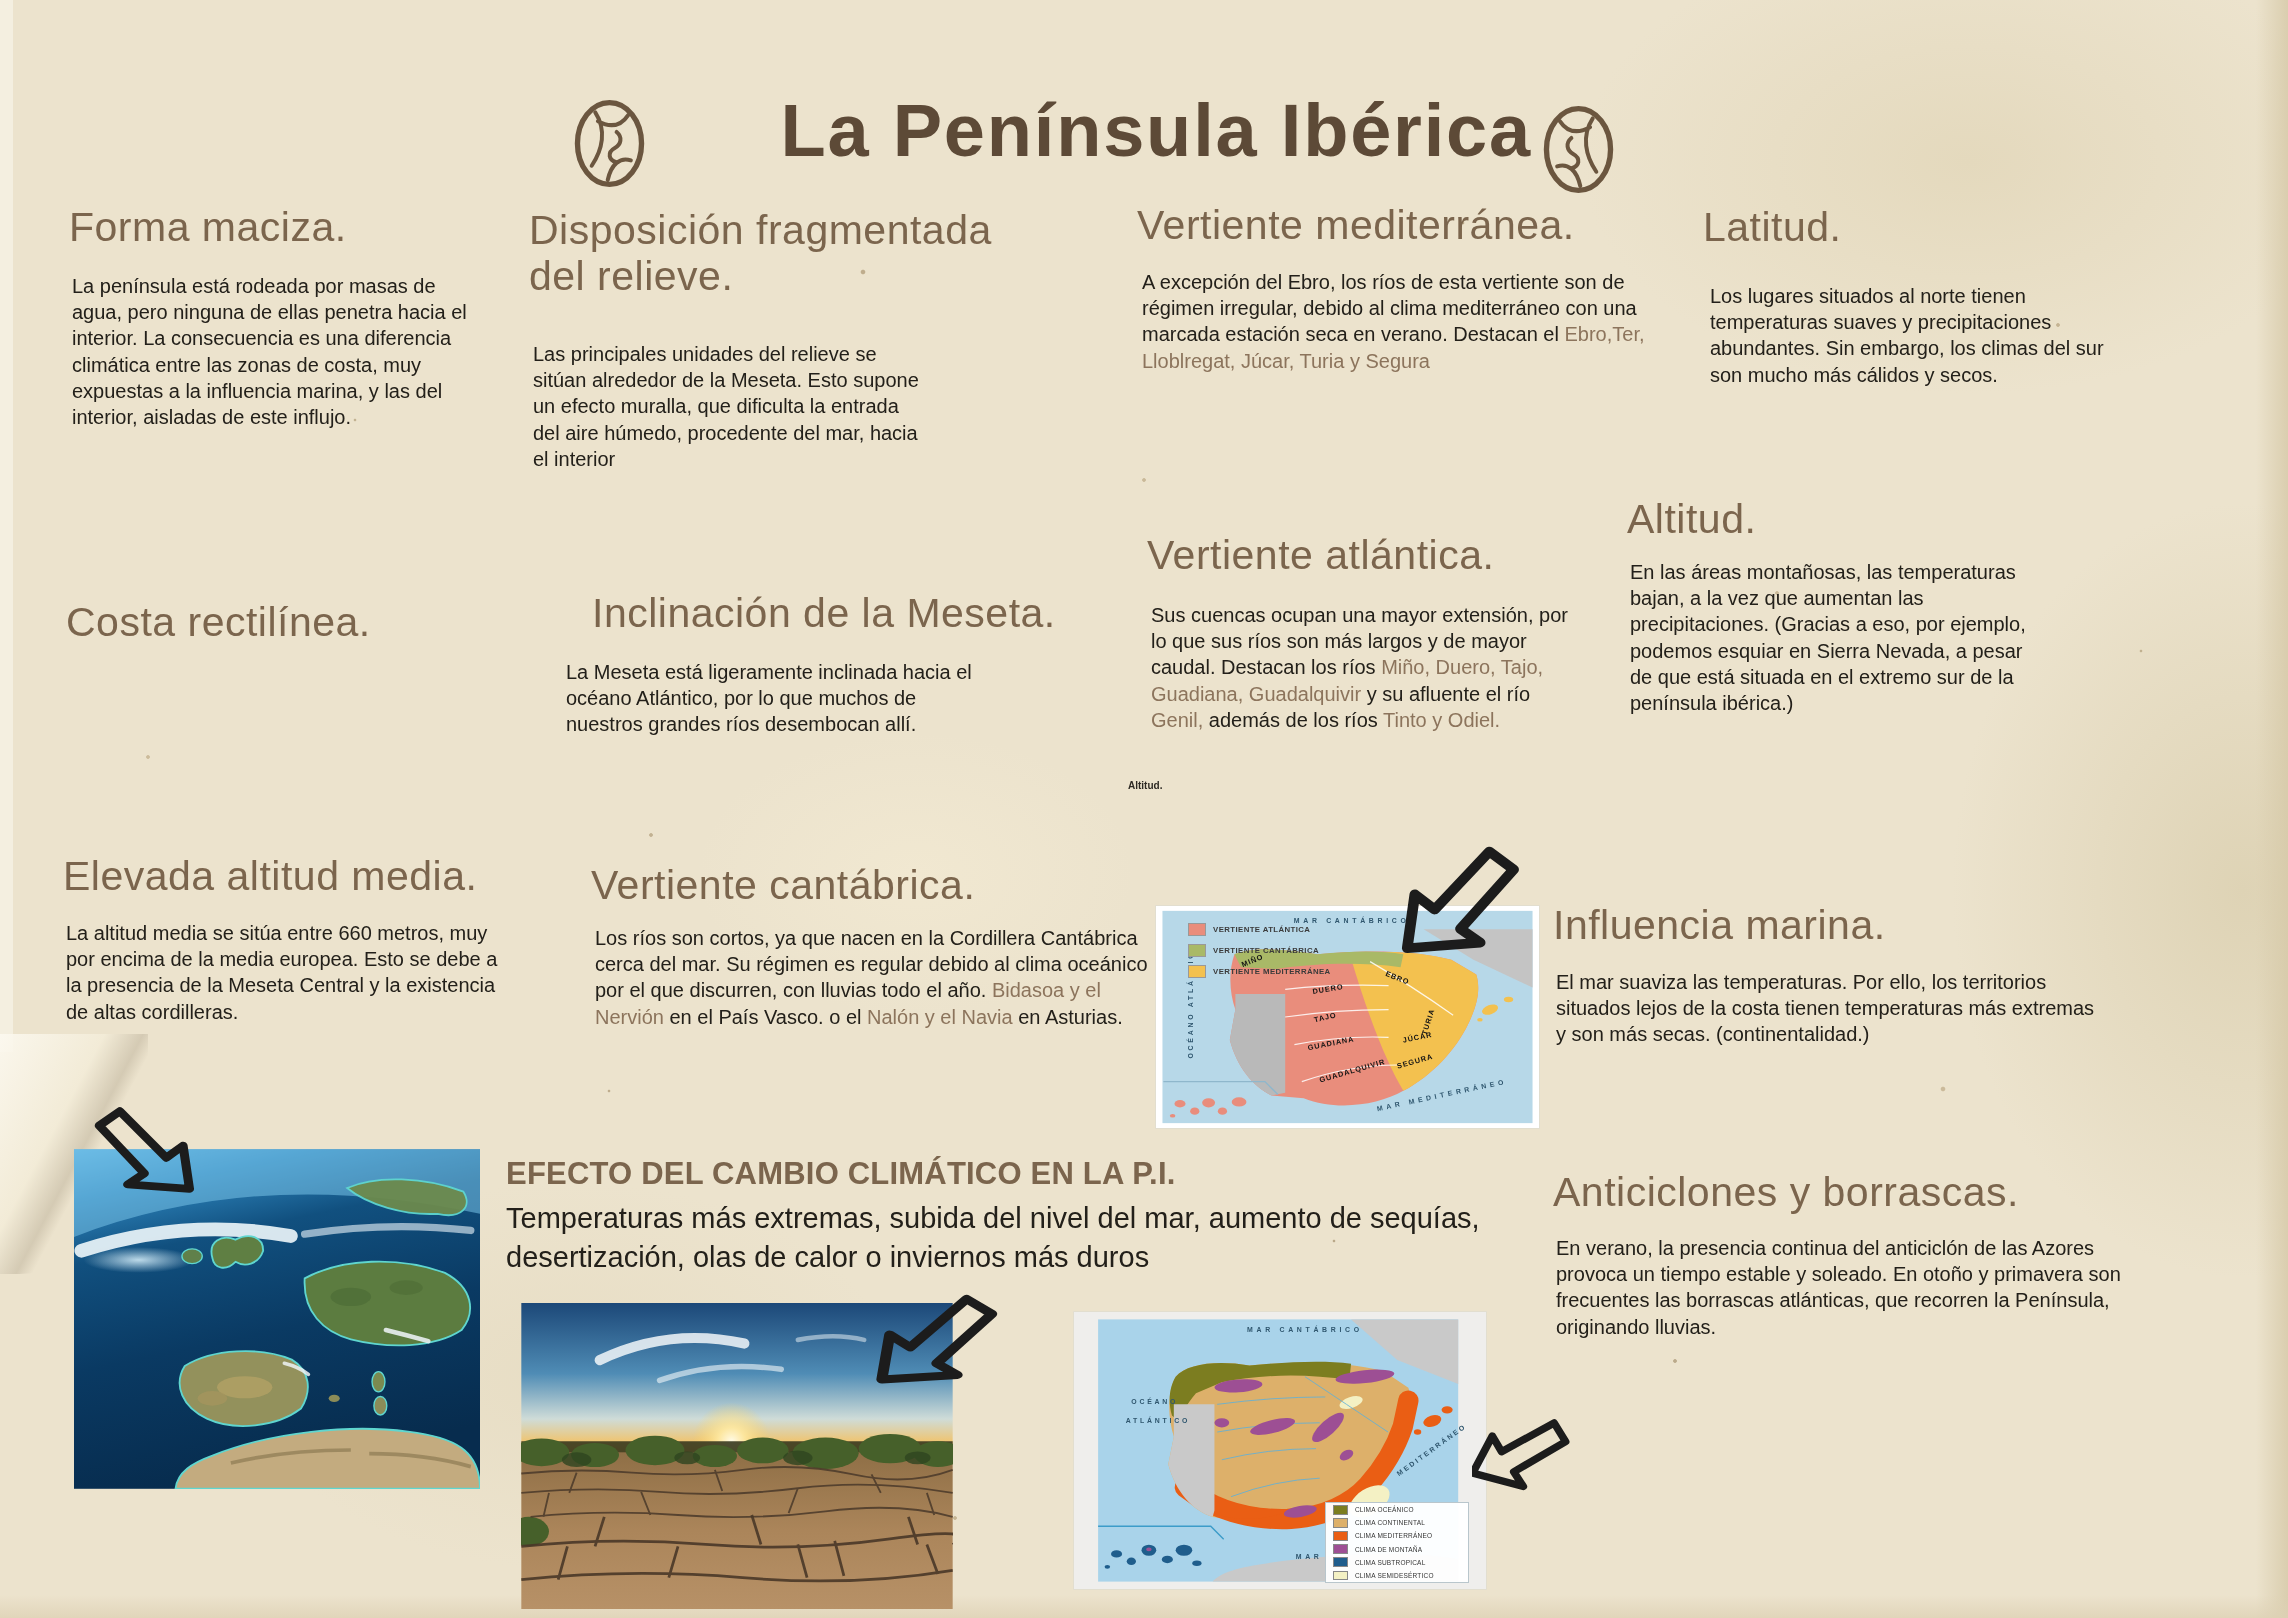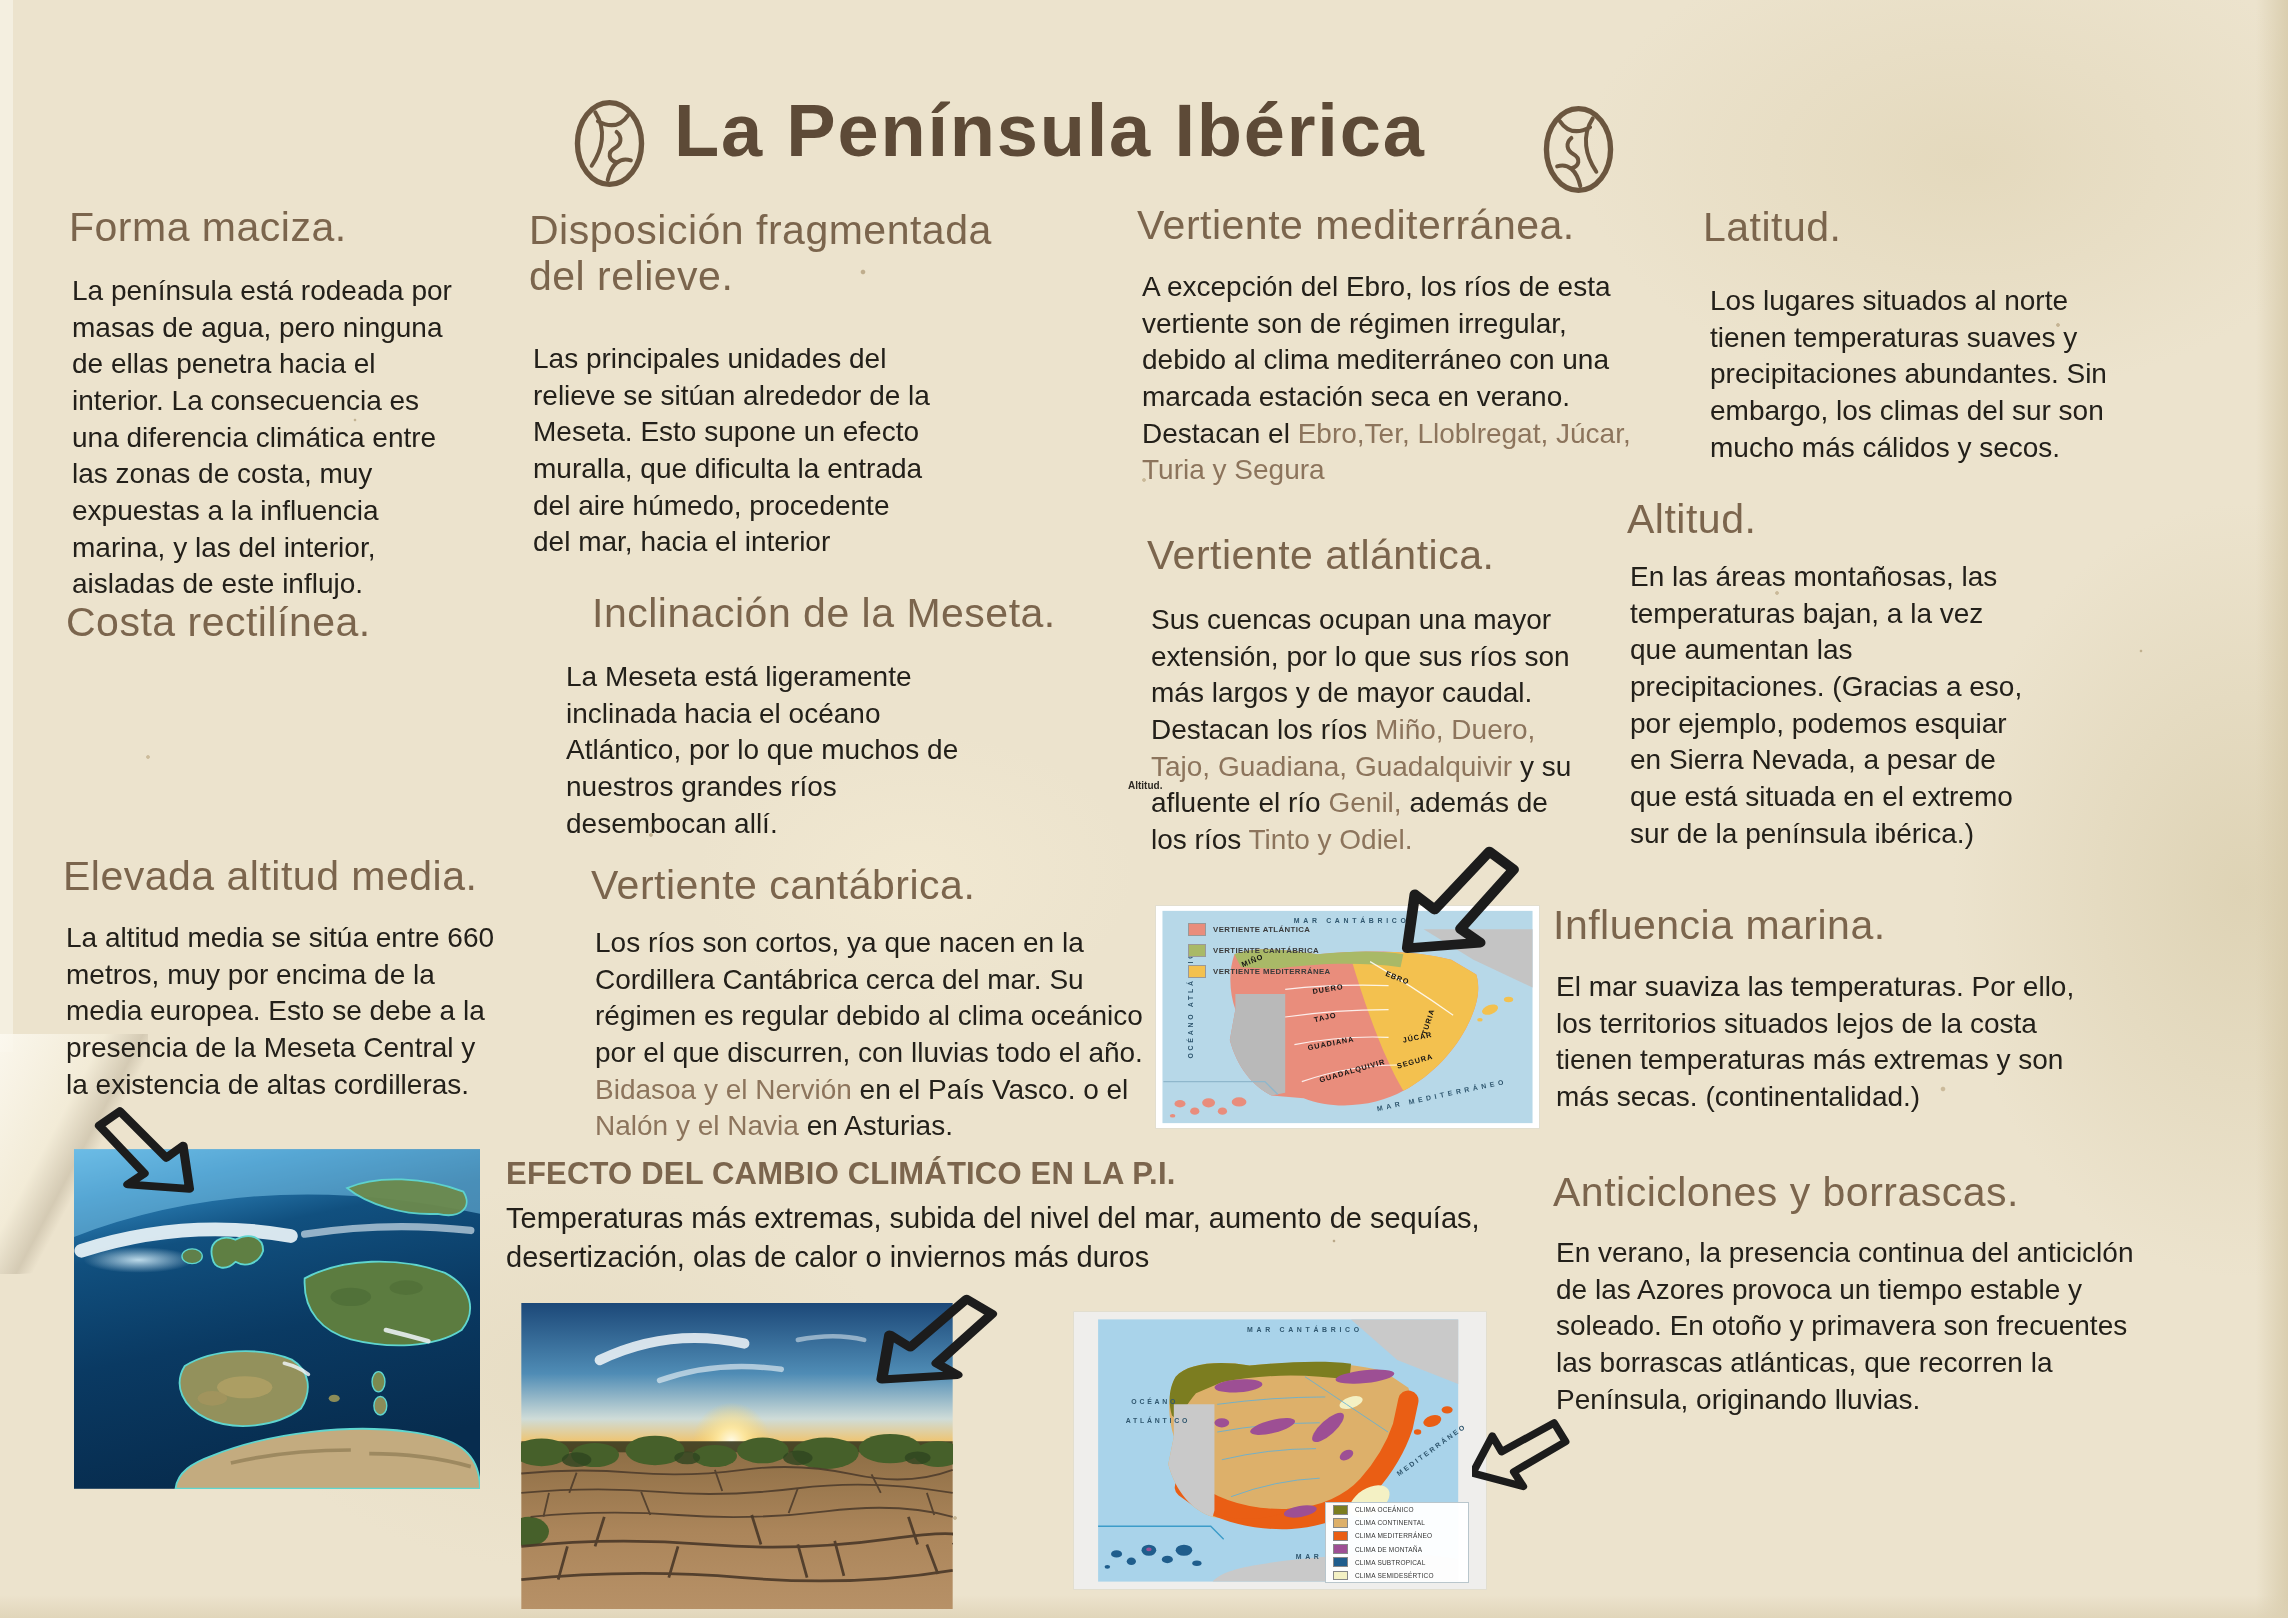--- a/index.html
+++ b/index.html
@@ -27,25 +27,25 @@
     radial-gradient(2.8px 2.8px at 609px 1091px,#b09c78 40%,transparent 60%),
     radial-gradient(3.7px 3.7px at 1777px 593px,#bfac88 40%,transparent 60%);}
   .edge-right{position:absolute;top:0;right:0;width:33px;height:100%;
     background:linear-gradient(to right,rgba(214,201,170,0),#d6c9a8);opacity:.85;}
   .edge-bottom{position:absolute;bottom:0;left:0;width:100%;height:24px;
     background:linear-gradient(to bottom,rgba(223,212,186,0),#ddd1b4);opacity:.8;}
   .edge-left{position:absolute;top:0;left:0;width:13px;height:1052px;background:#f6f1e3;opacity:.85;}
   .curl{position:absolute;left:0;top:1034px;width:148px;height:240px;
     background:linear-gradient(118deg,#fcf9f0 0%,#f3ecd8 38%,rgba(90,75,50,.18) 52%,rgba(0,0,0,0) 58%);
     border-bottom-right-radius:129px;opacity:.9;}
-  .title{position:absolute;left:674px;top:88px;width:858px;text-align:left;
+  .title{position:absolute;left:674px;top:88px;width:858px;text-align:right;
     font-size:74px;font-weight:700;letter-spacing:1.8px;color:#5d4a37;}
   .globe{position:absolute;width:89px;height:103px;color:#6b563f;}
   .h{position:absolute;font-size:41px;font-weight:400;color:#7b654d;letter-spacing:0.5px;line-height:1.12;}
-  .b{position:absolute;font-size:28px;line-height:1.31;color:#23201a;font-weight:400;}
+  .b{position:absolute;font-size:20px;line-height:1.31;color:#23201a;font-weight:400;}
   .b .hl{color:#8c745c;}
   .h-efe{position:absolute;font-size:31px;font-weight:700;color:#7b654d;letter-spacing:0.2px;}
   .b-efe{position:absolute;font-size:29px;line-height:1.35;color:#23201a;}
   .mini{position:absolute;font-size:10px;color:#2e2a24;font-weight:700;}
   .photo{position:absolute;display:block;}
   .card{position:absolute;background:#fff;box-shadow:0 0 0 0.9px #e2ddd0;}
   .card-climate{background:#efeeec;}
   .arrow{position:absolute;}
   .arrow path{fill:none;stroke:#1c1c1c;stroke-width:7;stroke-linejoin:round;stroke-linecap:round;}
   .legend{position:absolute;display:flex;flex-direction:column;}

